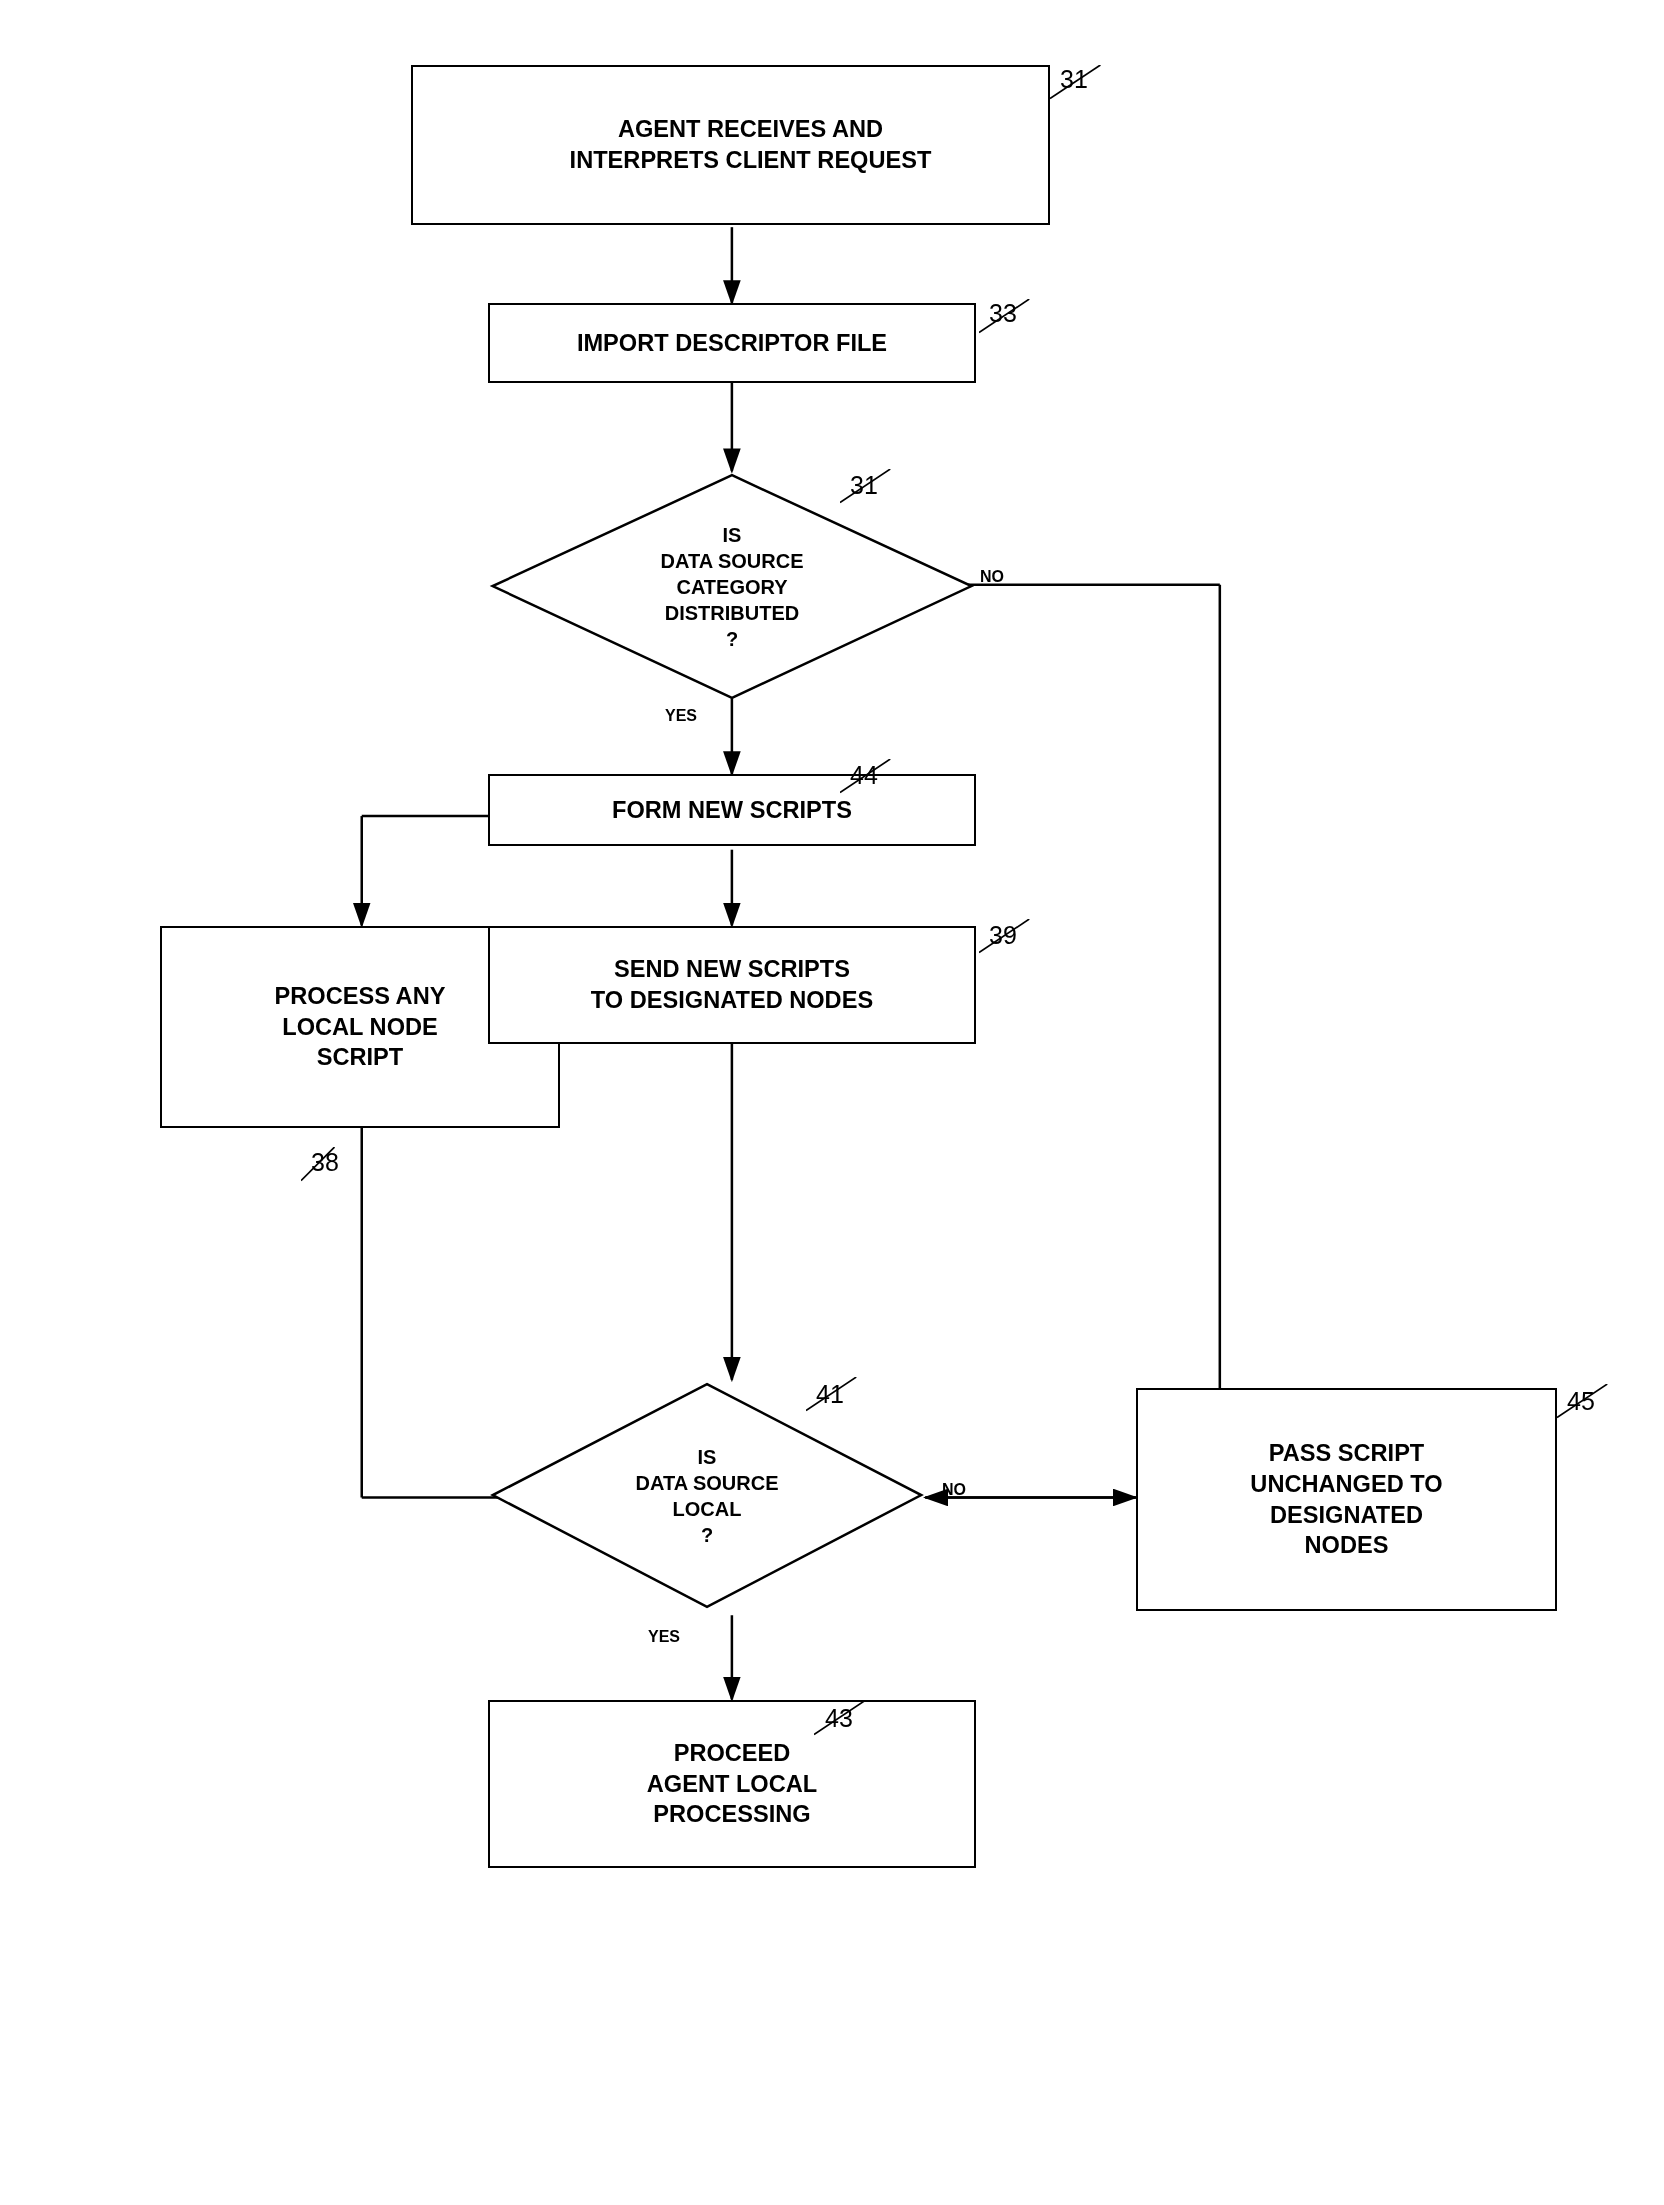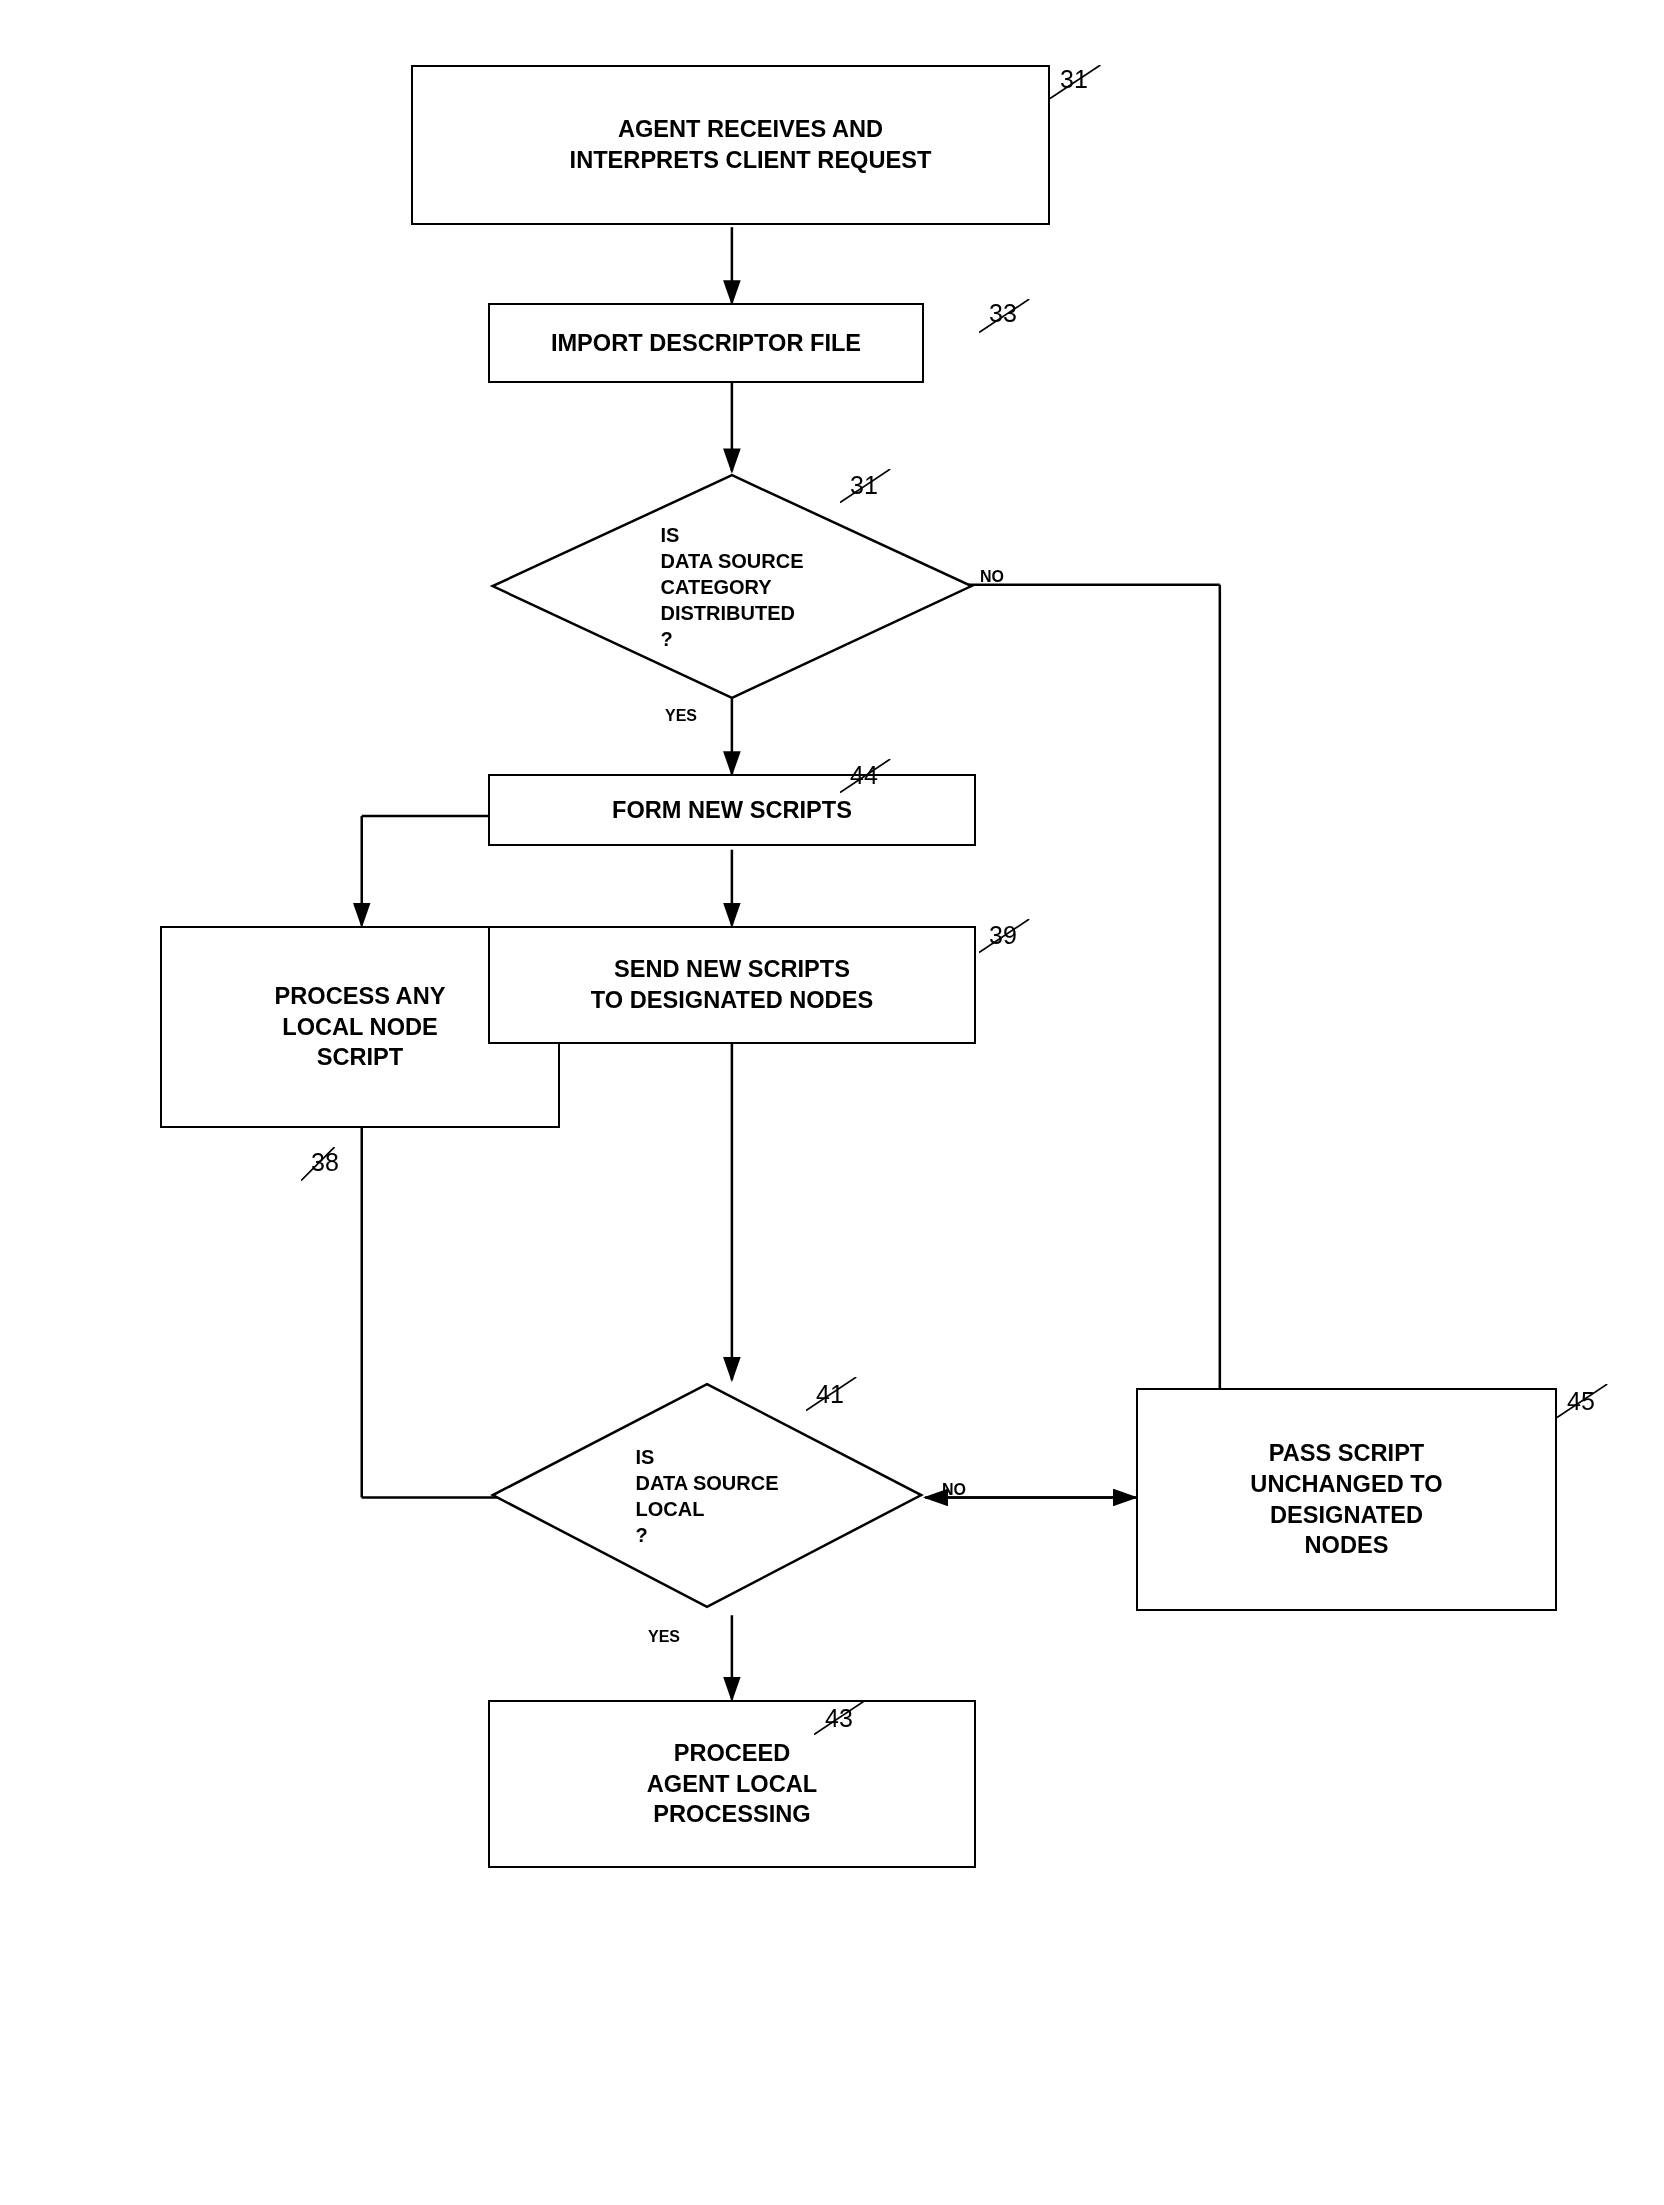--- a/index.html
+++ b/index.html
@@ -30,21 +30,21 @@
       font-weight: bold;
       font-family: Arial, Helvetica, sans-serif;
       line-height: 1.3;
     }
     
     .flow-diamond {
       position: absolute;
       display: flex;
       align-items: center;
       justify-content: center;
-      text-align: left;
+      text-align: center;
       font-size: 22px;
       font-weight: bold;
       font-family: Arial, Helvetica, sans-serif;
       line-height: 1.3;
     }
     .flow-diamond .diamond-inner {
       position: absolute;
       top: 0; left: 0; right: 0; bottom: 0;
       display: flex;
       align-items: center;
@@ -120,21 +120,21 @@
     <span style="white-space:pre-line;margin-left:40px;">AGENT RECEIVES AND
 INTERPRETS CLIENT REQUEST</span>
   </div>
 
   <div class="ref-num" style="left:1060px; top:65px;">31</div>
 
   <svg style="position:absolute;top:65px;left:1050px;pointer-events:none;" width="84" height="42" viewBox="0 0 100 50">
     <line x1="0" y1="40" x2="60" y2="0" stroke="#000" stroke-width="2"></line>
   </svg>
 
-  <div class="flow-box" style="left:488px; top:303px; width:436px; height:80px;">
+  <div class="flow-box" style="left:488px; top:303px; width:488px; height:80px;">
     <span>IMPORT DESCRIPTOR FILE</span>
   </div>
 
   <div class="ref-num" style="left:989px; top:299px;">33</div>
   <svg style="position:absolute;top:299px;left:979px;pointer-events:none;" width="67" height="42" viewBox="0 0 80 50">
     <line x1="0" y1="40" x2="60" y2="0" stroke="#000" stroke-width="2"></line>
   </svg>
 
   <div class="flow-diamond" style="left:488px; top:471px; width:488px; height:231px;">
     <svg width="488" height="231" viewBox="0 0 580 275">

